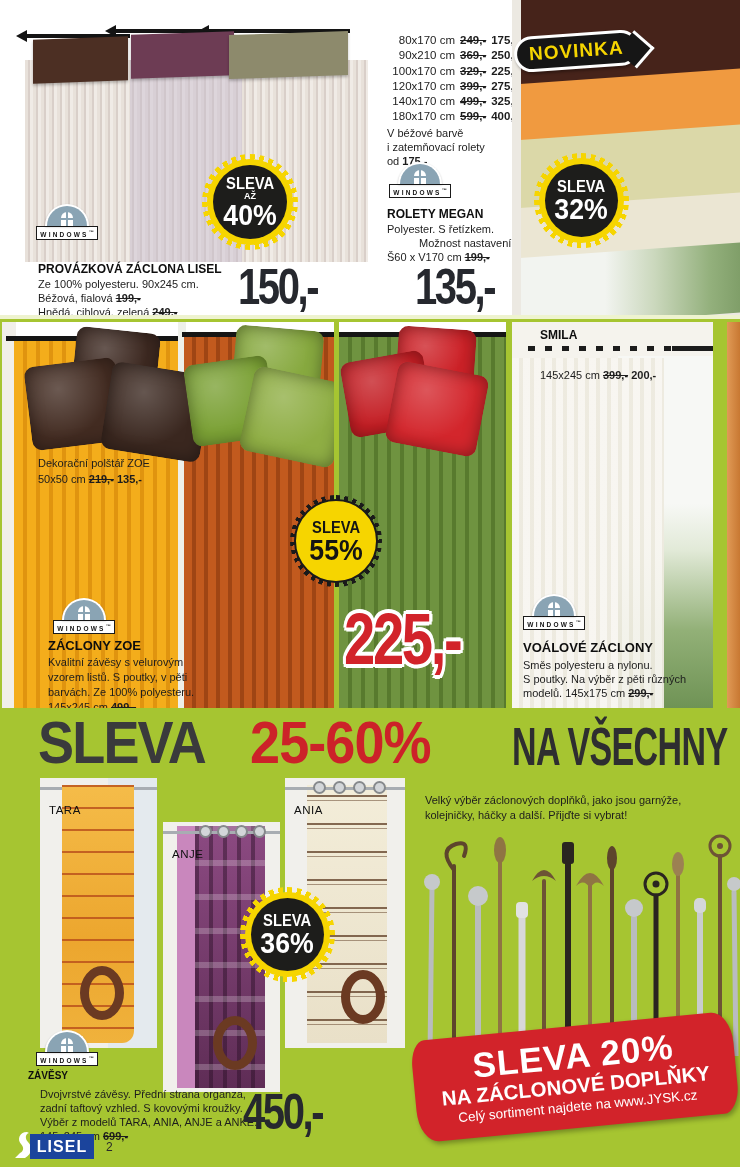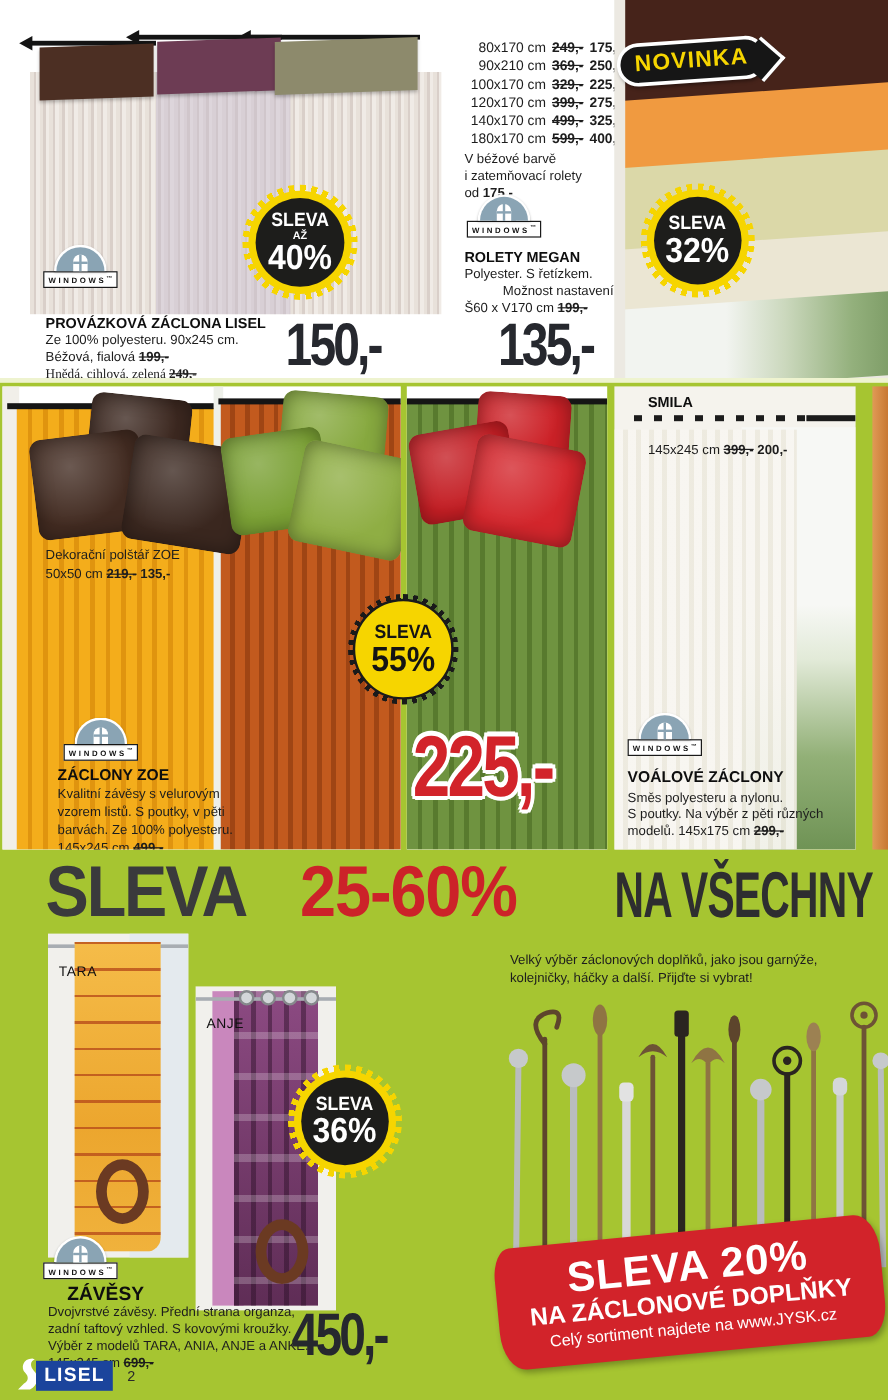--- a/index.html
+++ b/index.html
@@ -123,21 +123,21 @@
         </div>
       <div class="wbar"><span>WINDOWS</span><sup>™</sup></div>
     </div>
 
     <div class="pt" style="position:absolute;left:38px;top:262px;">PROVÁZKOVÁ ZÁCLONA LISEL</div>
     <div class="t" style="position:absolute;left:38px;top:277px;">Ze 100% polyesteru. 90x245 cm.</div>
     <div class="t" style="position:absolute;left:38px;top:291px;">
       <span>Béžová, fialová</span>
       <span class="old">199,-</span>
     </div>
-    <div class="t" style="position:absolute;left:38px;top:305px;font-family:Liberation Serif, serif;">
+    <div class="t" style="position:absolute;left:38px;top:305px;">
       <span>Hnědá, cihlová, zelená</span>
       <span class="old">249,-</span>
     </div>
     <div class="bigprice" style="left:238px;top:258px;">150,-</div>
 
     <div style="position:absolute;left:385px;top:33px;">
       <div class="mrow">
           <span class="msize">80x170 cm</span>
           <span class="old">249,-</span>
           <span class="b">175,-</span>
@@ -315,37 +315,47 @@
     <div style="position:absolute;left:32px;top:4px;width:70px;height:262px;background:repeating-linear-gradient(180deg,rgba(255,255,255,.22) 0 6px,rgba(0,0,0,0) 6px 34px),repeating-linear-gradient(90deg,rgba(40,14,36,.45) 0 4px,rgba(0,0,0,0) 4px 14px),linear-gradient(180deg,#8c4a82,#5f2d56);"></div>
     <div class="minirod"></div>
     <div class="gr" style="left:36px;"></div>
     <div class="gr" style="left:54px;"></div>
     <div class="gr" style="left:72px;"></div>
     <div class="gr" style="left:90px;"></div>
     <div class="ringholder" style="left:50px;top:194px;"></div>
     <div class="clabel">ANJE</div>
   </div>
 
+  <div class="ph" style="left:285px;width:120px;">
+    <div style="position:absolute;left:22px;top:7px;width:80px;height:258px;background:repeating-linear-gradient(180deg,rgba(0,0,0,0) 0 10px,rgba(94,60,36,.75) 10px 12px,rgba(0,0,0,0) 12px 15px,rgba(94,60,36,.5) 15px 16px,rgba(0,0,0,0) 16px 28px),linear-gradient(180deg,#f3edd9,#e9e0c8);"></div>
+    <div class="minirod"></div>
+    <div class="gr" style="left:28px;"></div>
+    <div class="gr" style="left:48px;"></div>
+    <div class="gr" style="left:68px;"></div>
+    <div class="gr" style="left:88px;"></div>
+    <div class="ringholder" style="left:56px;top:192px;"></div>
+    <div class="clabel">ANIA</div>
+  </div>
 
   <div class="star" style="left:245px;top:892px;width:85px;height:85px;z-index:3;">
     <div class="teeth"></div>
     <div class="ringc"></div>
     <div class="core">
       <span class="s-word">SLEVA</span>
       <span class="s-val">36%</span>
     </div>
   </div>
 
   <div class="winb" style="left:36px;top:1030px;">
     <div class="dome">
         <div class="pane"></div>
       </div>
     <div class="wbar"><span>WINDOWS</span><sup>™</sup></div>
   </div>
-  <div class="pt" style="position:absolute;left:56px;top:1070px;font-size:16px;">ZÁVĚSY</div>
+  <div class="pt" style="position:absolute;left:28px;top:1070px;font-size:10px;">ZÁVĚSY</div>
   <div class="t" style="position:absolute;left:40px;top:1087px;">Dvojvrstvé závěsy. Přední strana organza,</div>
   <div class="t" style="position:absolute;left:40px;top:1101px;">zadní taftový vzhled. S kovovými kroužky.</div>
   <div class="t" style="position:absolute;left:40px;top:1115px;">Výběr z modelů TARA, ANIA, ANJE a ANKE.</div>
   <div class="t" style="position:absolute;left:40px;top:1129px;">
     <span>145x245 cm</span>
     <span class="old">699,-</span>
   </div>
   <div class="bigprice" style="left:243px;top:1083px;">450,-</div>
 
   <div class="t" style="position:absolute;left:425px;top:793px;">Velký výběr záclonových doplňků, jako jsou garnýže,</div>

